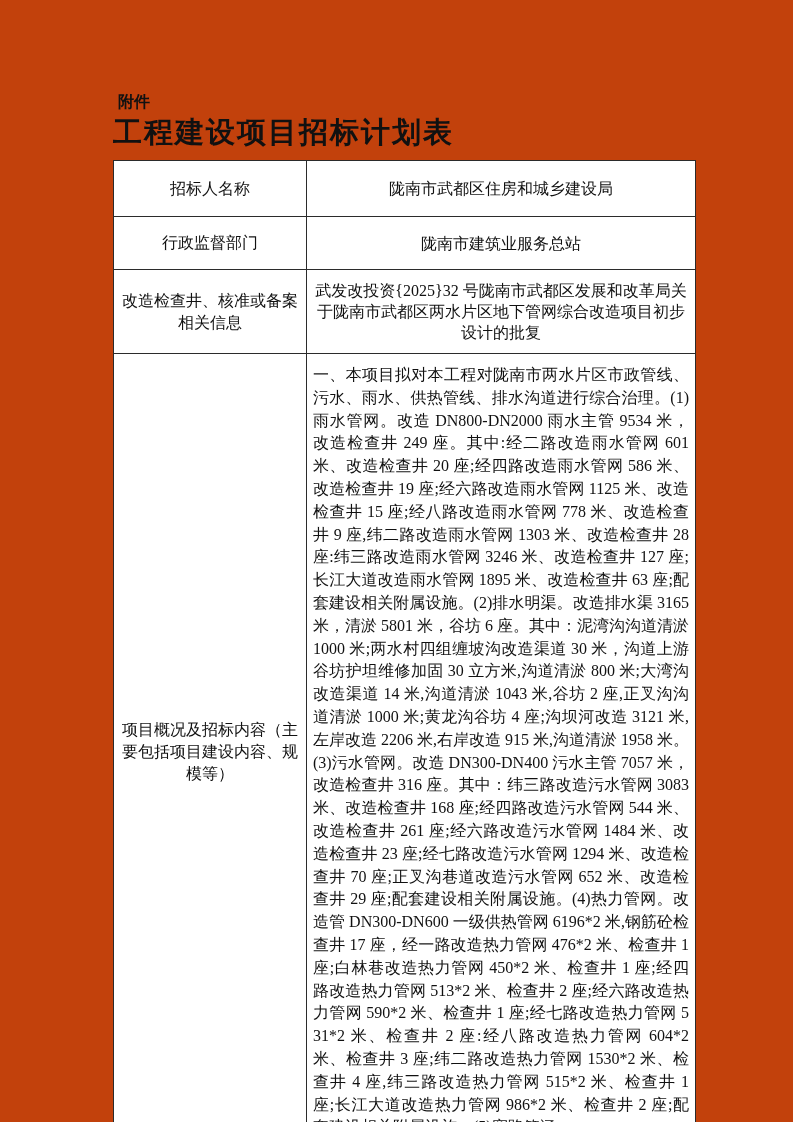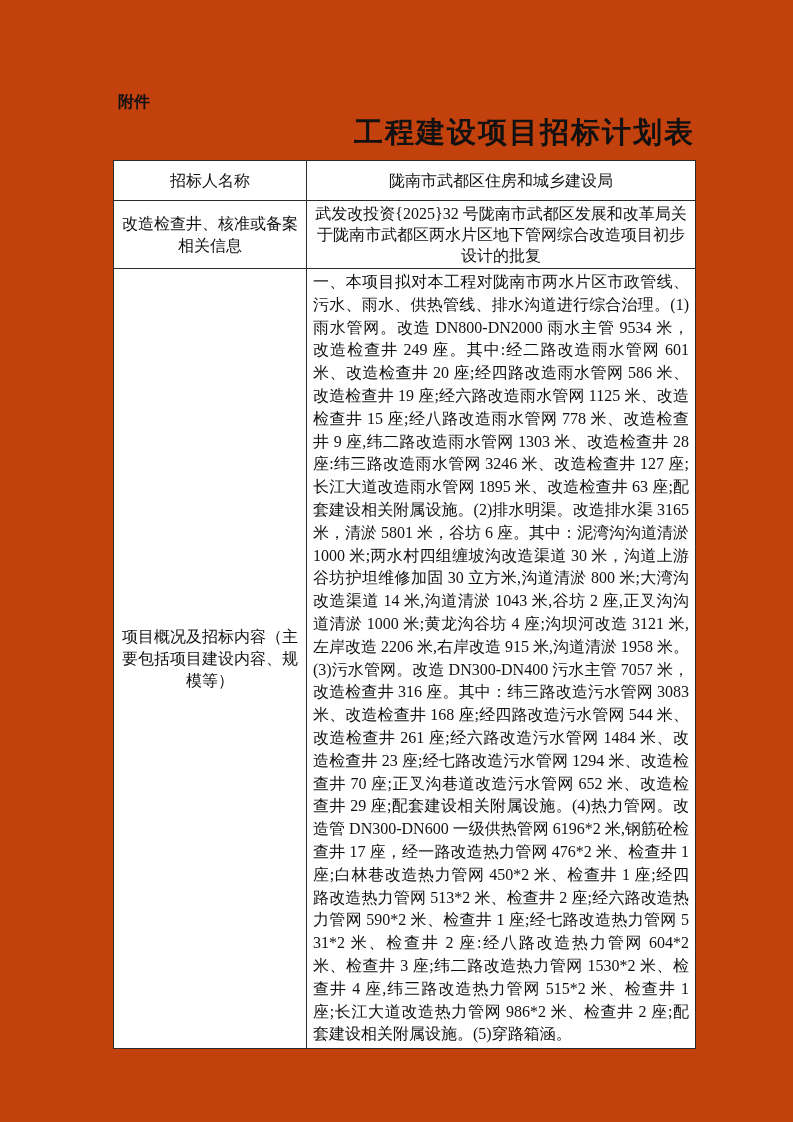--- a/index.html
+++ b/index.html
@@ -22,38 +22,38 @@
     left: 118px;
     top: 92px;
     font-size: 16px;
     font-weight: bold;
   }
   .doc-title {
     position: absolute;
     left: 113px;
     top: 113px;
     width: 582px;
-    text-align: right;
+    text-align: left;
     font-size: 29px;
     font-weight: bold;
     letter-spacing: 2px;
     white-space: nowrap;
   }
   table.bid-table {
     position: absolute;
     left: 113px;
     top: 160px;
     width: 582px;
     border-collapse: collapse;
     table-layout: fixed;
     background: #ffffff;
   }
   table.bid-table td {
     border: 1.7px solid #2b2b2b;
-    padding: 2px 6px;
+    padding: 10px 6px;
     font-size: 16px;
     vertical-align: middle;
     word-break: break-all;
   }
   col.col-label { width: 193px; }
   col.col-value { width: 389px; }
   td.label-cell {
     text-align: center;
     line-height: 22px;
   }
@@ -86,20 +86,24 @@
   <table class="bid-table">
     <colgroup>
       <col class="col-label">
       <col class="col-value">
     </colgroup>
     <tbody>
       <tr class="r1">
         <td class="label-cell">招标人名称</td>
         <td class="value-cell">陇南市武都区住房和城乡建设局</td>
       </tr>
+      <tr class="r3">
+        <td class="label-cell">行政监督部门</td>
+        <td class="value-cell">陇南市建筑业服务总站</td>
+      </tr>
       <tr class="r4">
         <td class="label-cell">改造检查井、核准或备案相关信息</td>
         <td class="value-cell">武发改投资{2025}32 号陇南市武都区发展和改革局关于陇南市武都区两水片区地下管网综合改造项目初步设计的批复</td>
       </tr>
       <tr class="r5">
         <td class="label-cell">项目概况及招标内容（主要包括项目建设内容、规模等）</td>
         <td class="value-cell desc-cell">一、本项目拟对本工程对陇南市两水片区市政管线、污水、雨水、供热管线、排水沟道进行综合治理。(1)雨水管网。改造 DN800-DN2000 雨水主管 9534 米，改造检查井 249 座。其中:经二路改造雨水管网 601 米、改造检查井 20 座;经四路改造雨水管网 586 米、改造检查井 19 座;经六路改造雨水管网 1125 米、改造检查井 15 座;经八路改造雨水管网 778 米、改造检查井 9 座,纬二路改造雨水管网 1303 米、改造检查井 28 座:纬三路改造雨水管网 3246 米、改造检查井 127 座;长江大道改造雨水管网 1895 米、改造检查井 63 座;配套建设相关附属设施。(2)排水明渠。改造排水渠 3165 米，清淤 5801 米，谷坊 6 座。其中：泥湾沟沟道清淤 1000 米;两水村四组缠坡沟改造渠道 30 米，沟道上游谷坊护坦维修加固 30 立方米,沟道清淤 800 米;大湾沟改造渠道 14 米,沟道清淤 1043 米,谷坊 2 座,正叉沟沟道清淤 1000 米;黄龙沟谷坊 4 座;沟坝河改造 3121 米,左岸改造 2206 米,右岸改造 915 米,沟道清淤 1958 米。(3)污水管网。改造 DN300-DN400 污水主管 7057 米，改造检查井 316 座。其中：纬三路改造污水管网 3083 米、改造检查井 168 座;经四路改造污水管网 544 米、改造检查井 261 座;经六路改造污水管网 1484 米、改造检查井 23 座;经七路改造污水管网 1294 米、改造检查井 70 座;正叉沟巷道改造污水管网 652 米、改造检查井 29 座;配套建设相关附属设施。(4)热力管网。改造管 DN300-DN600 一级供热管网 6196*2 米,钢筋砼检查井 17 座，经一路改造热力管网 476*2 米、检查井 1 座;白林巷改造热力管网 450*2 米、检查井 1 座;经四路改造热力管网 513*2 米、检查井 2 座;经六路改造热力管网 590*2 米、检查井 1 座;经七路改造热力管网 531*2 米、检查井 2 座:经八路改造热力管网 604*2 米、检查井 3 座;纬二路改造热力管网 1530*2 米、检查井 4 座,纬三路改造热力管网 515*2 米、检查井 1 座;长江大道改造热力管网 986*2 米、检查井 2 座;配套建设相关附属设施。(5)穿路箱涵。</td>
       </tr>
     </tbody>
   </table>

